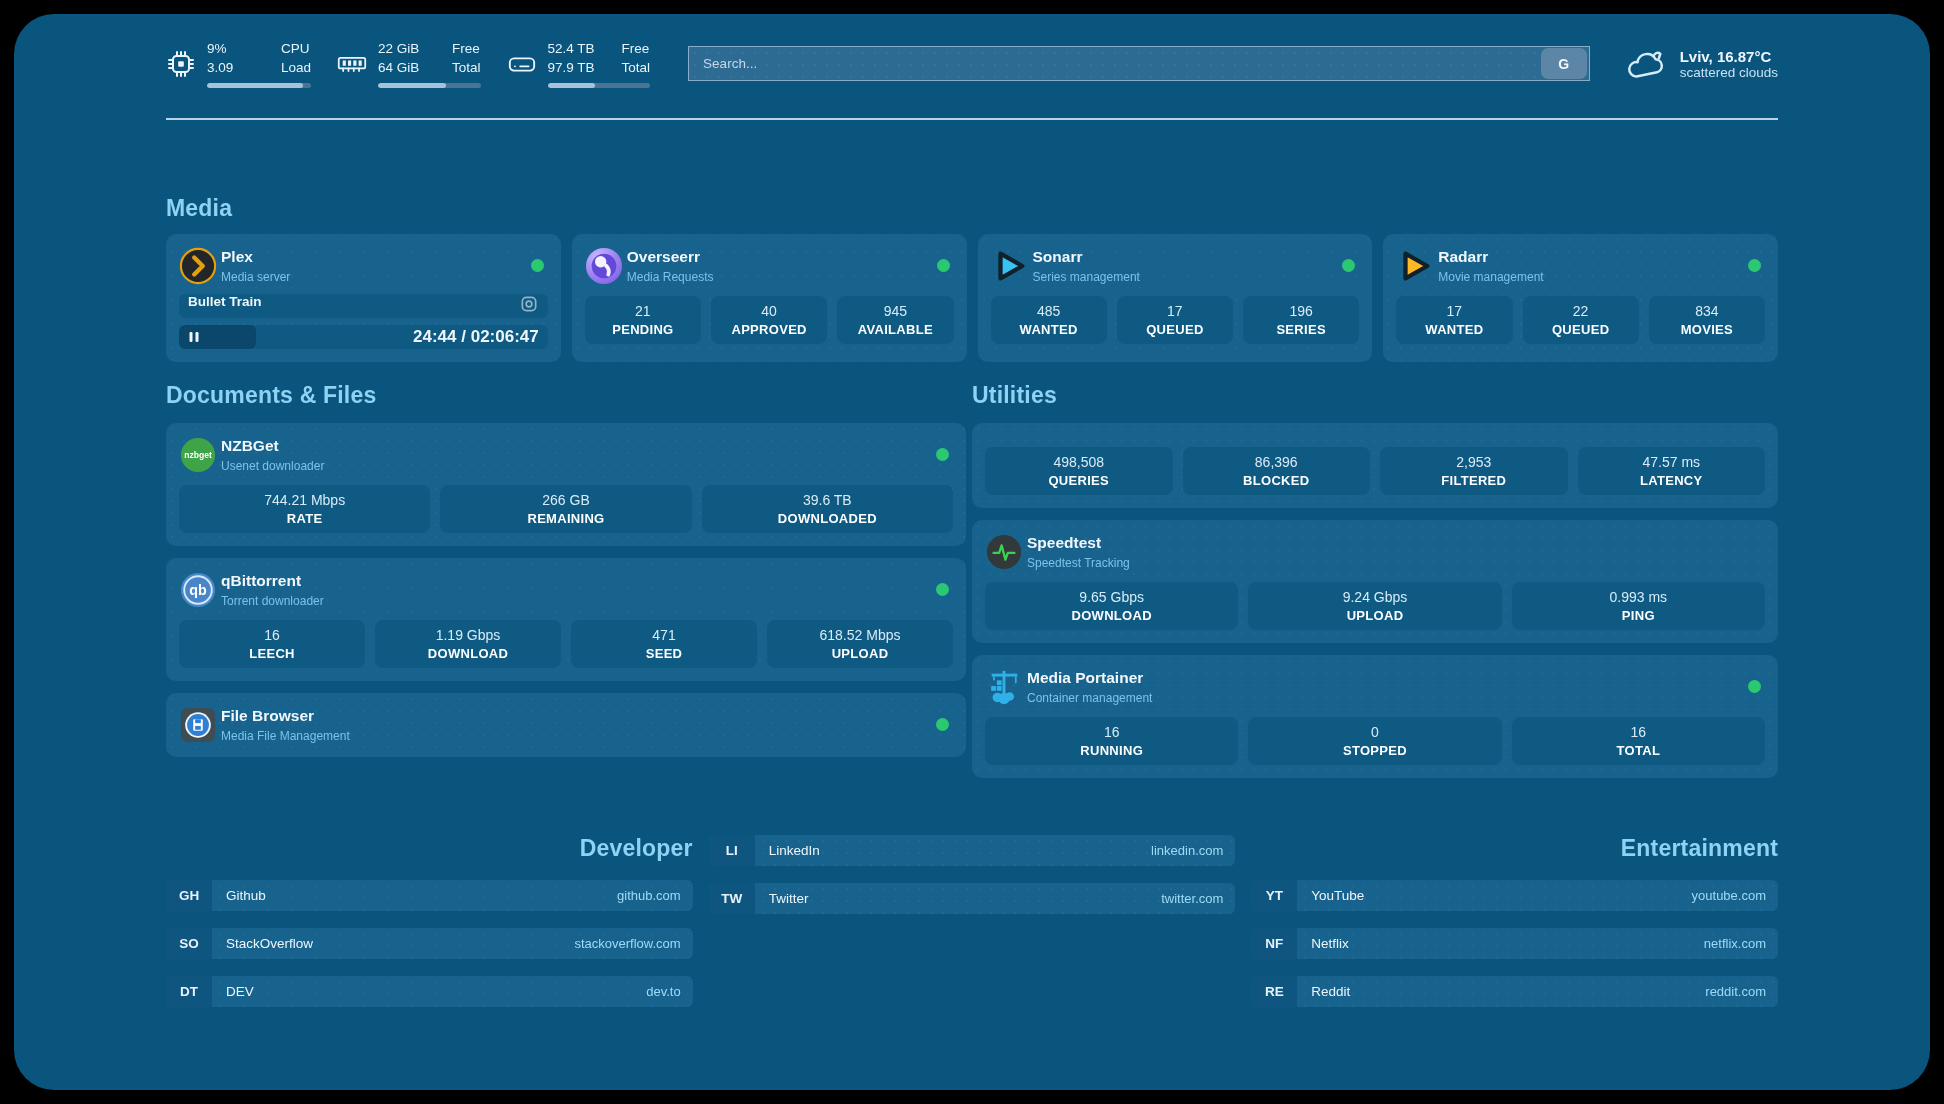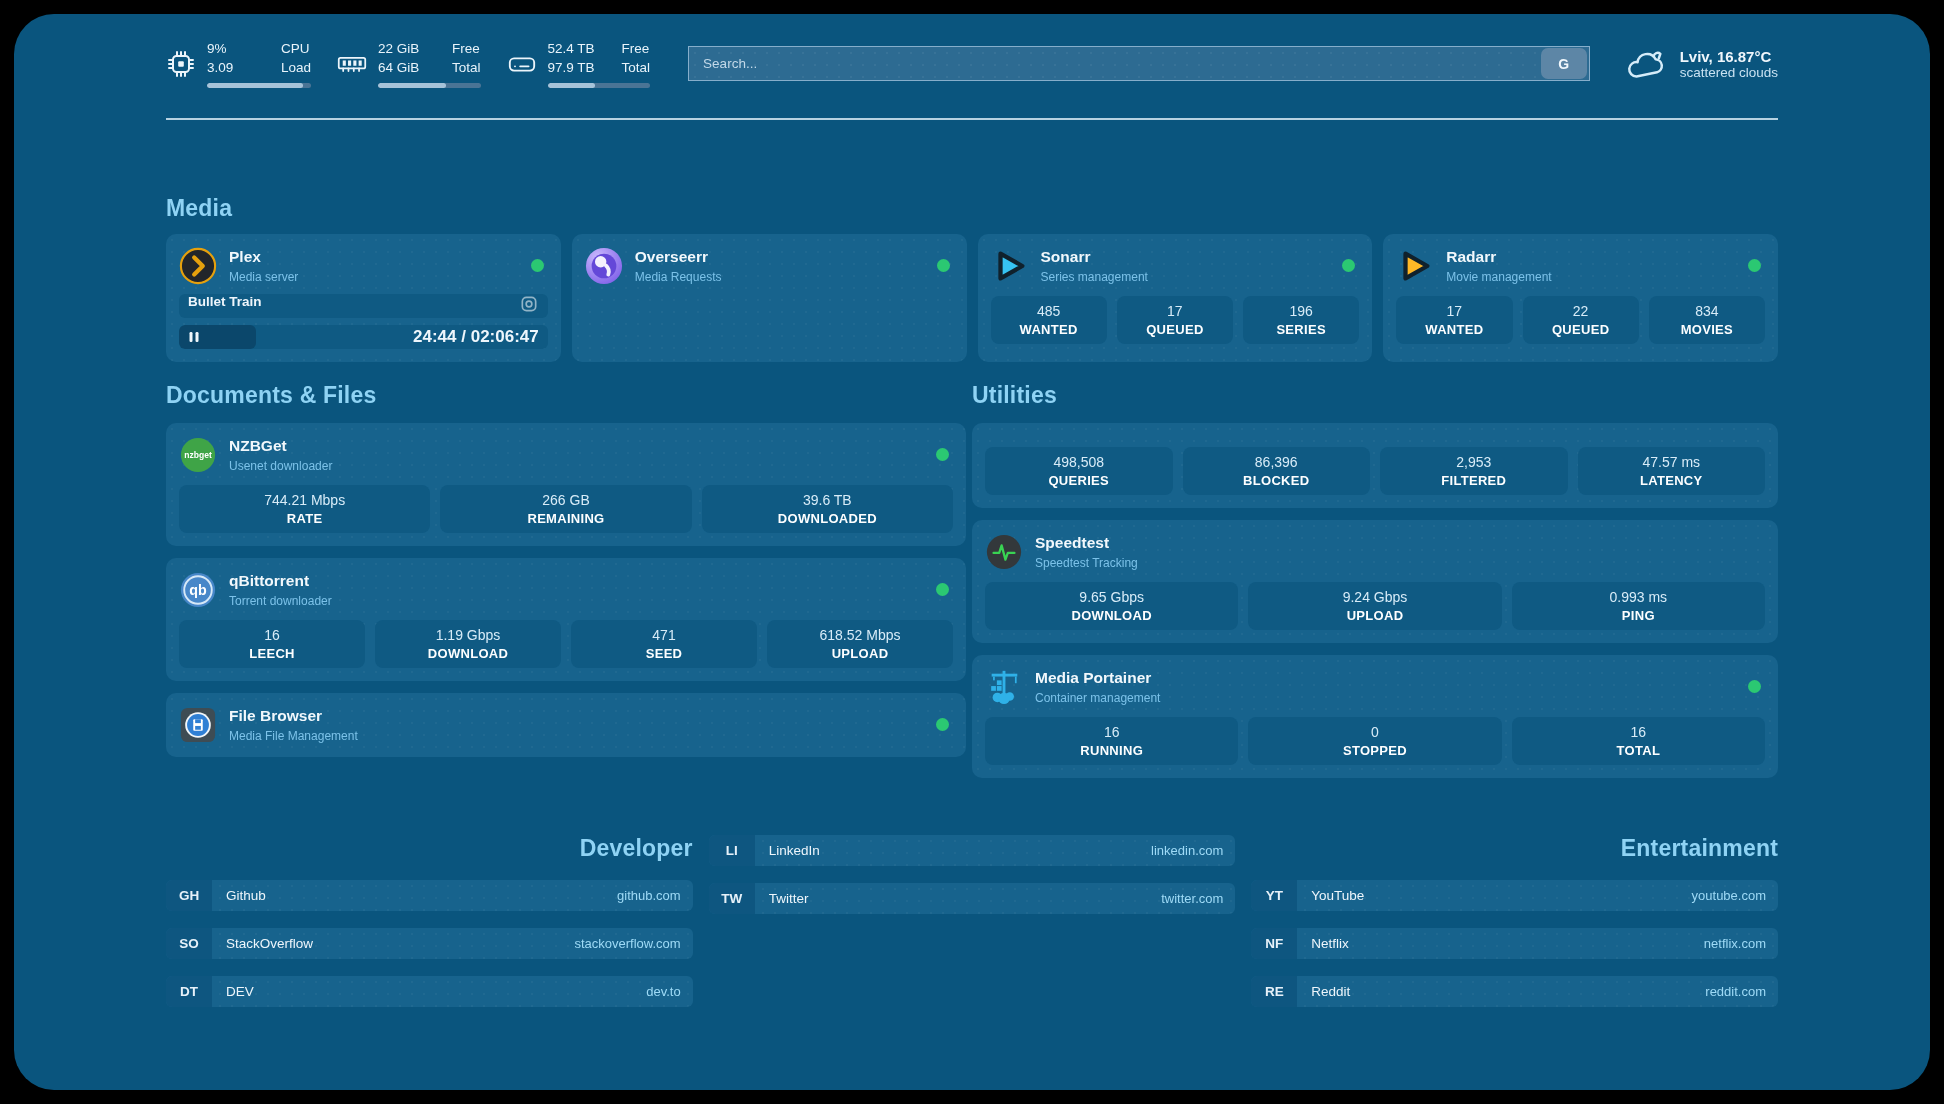--- a/index.html
+++ b/index.html
@@ -34,21 +34,21 @@
   .sec-title { font-size:23px; font-weight:600; color:#8fd3f4; letter-spacing:0.2px; }
   .mt-media { margin-top:75px; margin-bottom:12px; }
 
   .media-grid { display:grid; grid-template-columns:repeat(4,1fr); gap:11px; }
   .two-col { display:grid; grid-template-columns:800px 1fr; gap:6px; margin-top:20px; }
   .two-col .sec-title { margin-bottom:14px; }
   .col-stack { display:flex; flex-direction:column; gap:12px; }
 
   .card { background:#17638d; border-radius:10px; padding:13px;
           background-image:radial-gradient(rgba(255,255,255,0.04) 1px, transparent 1.6px); background-size:12px 12px; }
-  .head { display:flex; align-items:center; gap:12px; }
+  .head { display:flex; align-items:center; gap:4px; }
   .app-icon { width:38px; height:38px; flex:0 0 auto; }
   .app-name { font-size:15.5px; font-weight:600; color:#f2f8fc; }
   .app-sub { font-size:12px; color:#7cc2e9; margin-top:4px; }
   .dot { width:13px; height:13px; border-radius:50%; background:#2bc872; margin-left:auto; margin-right:4px; flex:0 0 auto; }
   .dot-space { width:13px; margin-left:auto; }
 
   .tiles { display:grid; gap:10px; margin-top:11px; }
   .t3 { grid-template-columns:repeat(3,1fr); }
   .t4 { grid-template-columns:repeat(4,1fr); }
   .tile { background:#0f5a83; border-radius:8px; height:48px; display:flex; flex-direction:column; align-items:center; justify-content:center; gap:3px; }
@@ -218,20 +218,34 @@
           <circle cx="20" cy="20" r="19" fill="url(#ovg)"></circle>
           <circle cx="20" cy="20" r="13" fill="#6448d8"></circle>
           <circle cx="16.5" cy="15.5" r="6" fill="#f4f1fd"></circle>
           <path d="M22 19.5 Q26.5 23.5 24.5 29" stroke="#f4f1fd" stroke-width="4" fill="none" stroke-linecap="round"></path>
         </svg>
         <div class="app-meta">
           <div class="app-name">Overseerr</div>
           <div class="app-sub">Media Requests</div>
         </div>
         <span class="dot"></span>
+      </div>
+      <div class="tiles t3">
+        <div class="tile">
+          <span class="tv">21</span>
+              <span class="tl">PENDING</span>
+        </div>
+        <div class="tile">
+          <span class="tv">40</span>
+              <span class="tl">APPROVED</span>
+        </div>
+        <div class="tile">
+          <span class="tv">945</span>
+              <span class="tl">AVAILABLE</span>
+        </div>
       </div>
     </div>
 
     <div class="card">
       <div class="head">
         <svg class="app-icon" viewBox="0 0 40 40">
           <polygon points="10,7 33,20 10,33" fill="#36c3f2" stroke="#10212c" stroke-width="4.5" stroke-linejoin="round"></polygon>
         </svg>
         <div class="app-meta">
           <div class="app-name">Sonarr</div>

